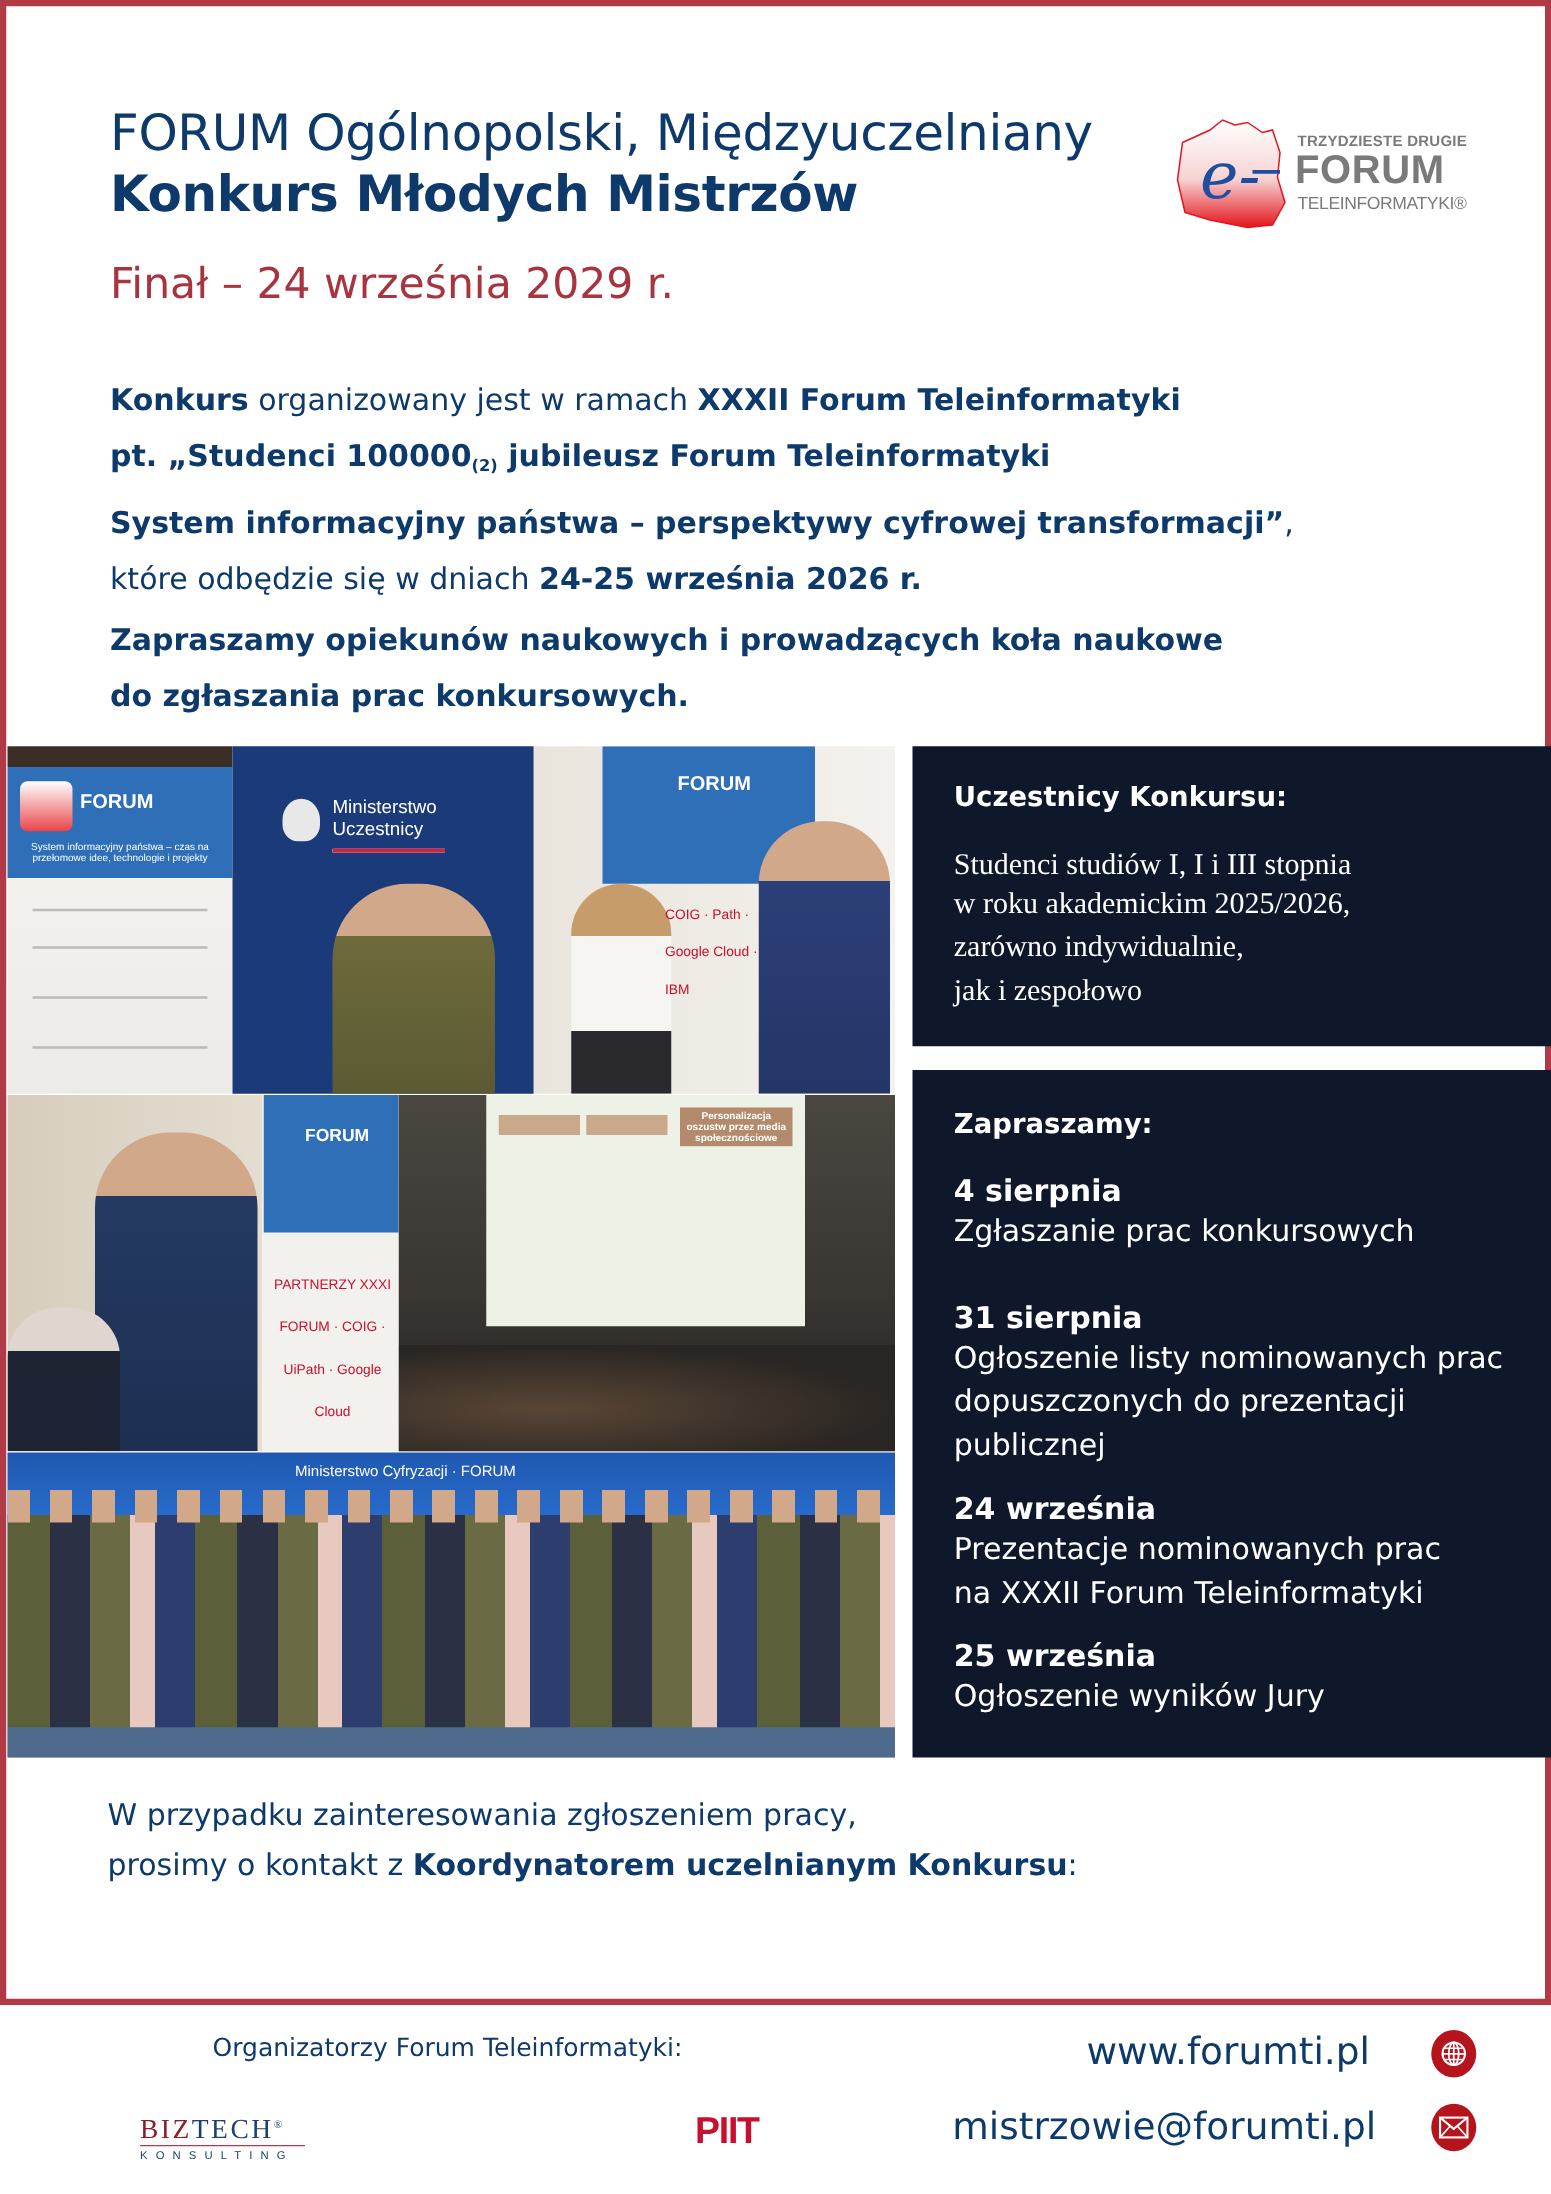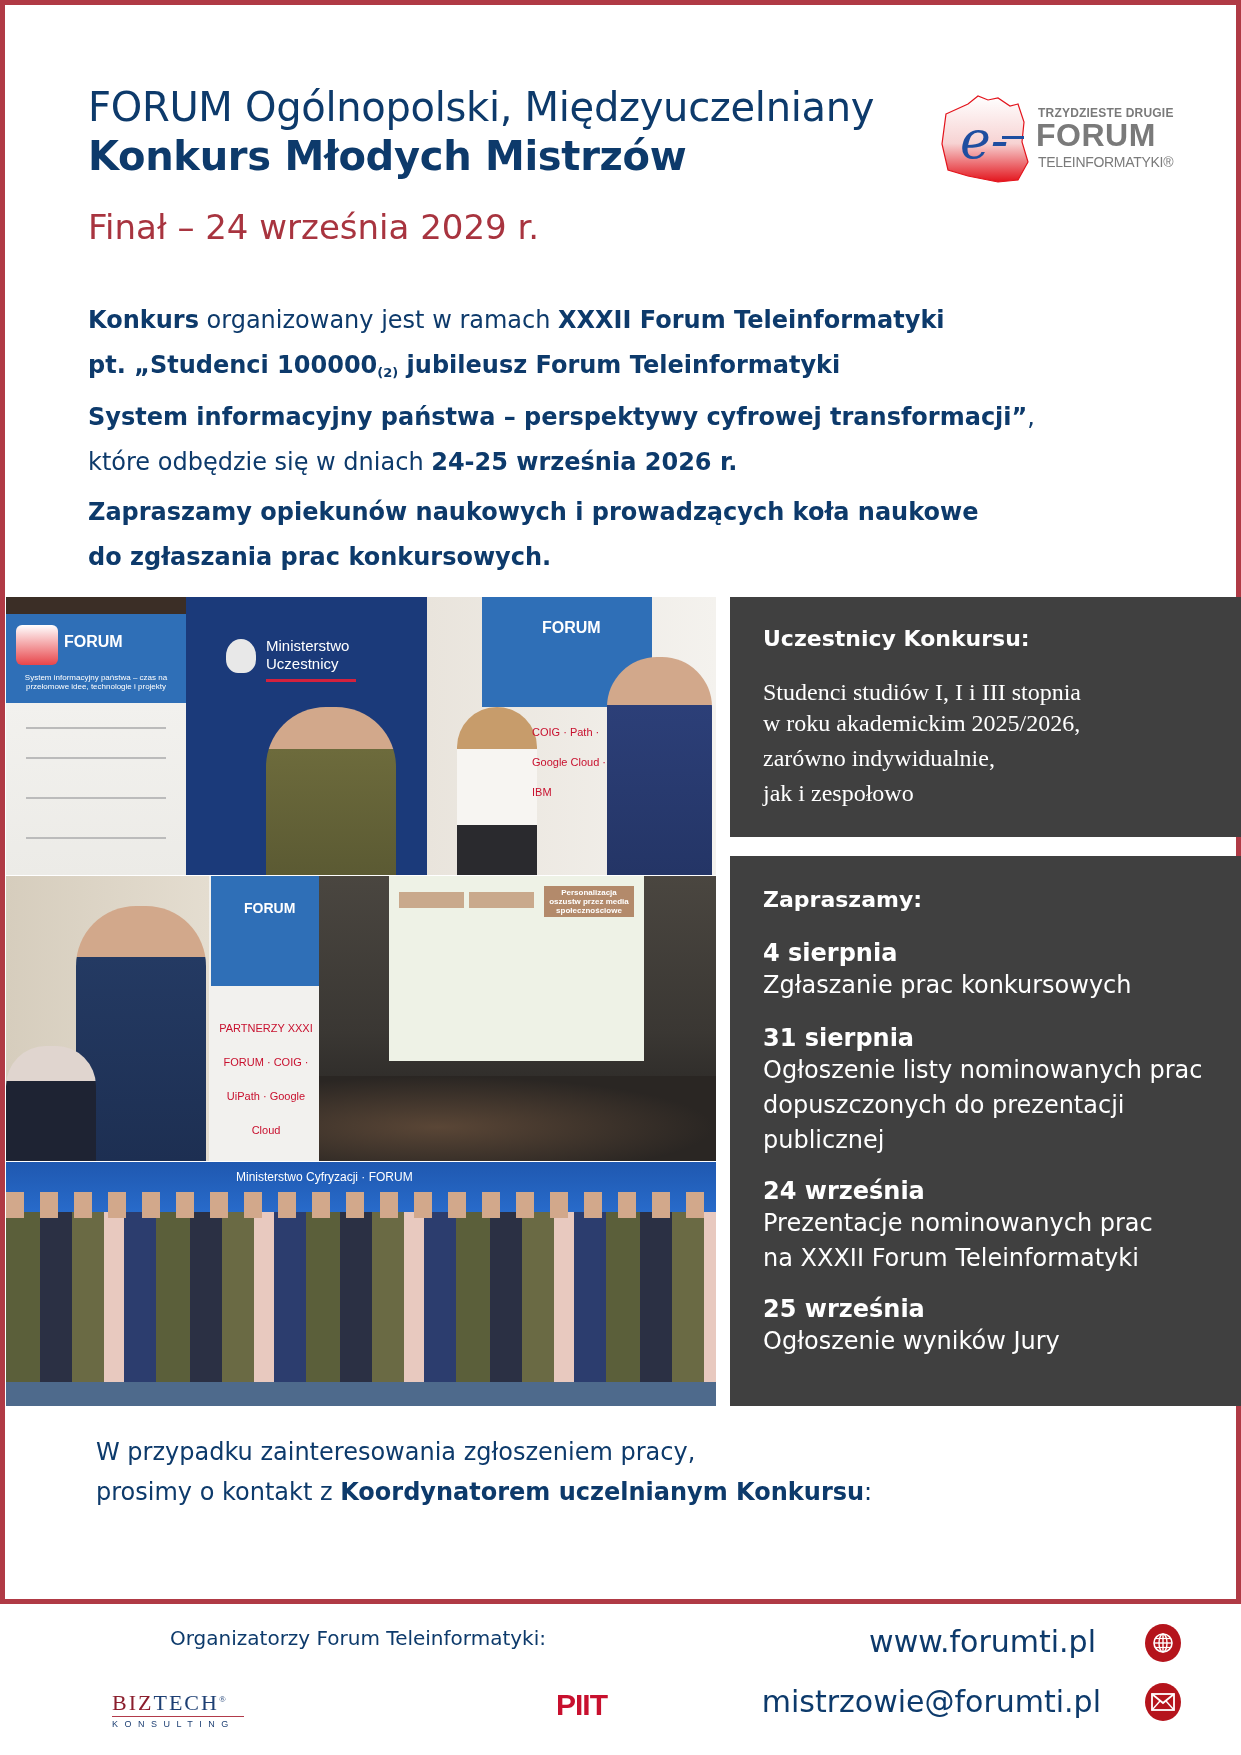--- a/index.html
+++ b/index.html
@@ -27,30 +27,30 @@
   .intro b { font-weight: bold; }
   .intro sub { font-size: 13px; vertical-align: -4px; font-weight: bold; }
   .invite { left: 88px; top: 490px; width: 1060px; font-size: 24px; line-height: 45px; font-weight: bold; color: #0d3a6b; }
 
   
   .photos { left: 6px; top: 597px; width: 710px; height: 809px; }
   .photo { position: absolute; overflow: hidden; }
   .photo .label { position: absolute; font-family: "Liberation Sans", sans-serif; color: #fff; white-space: nowrap; }
 
   
-  .panel { position: absolute; left: 730px; right: 0; background: #404040; color: #ffffff; padding-left: 33px; }
+  .panel { position: absolute; left: 730px; right: 0; background: #0f172a; color: #ffffff; padding-left: 33px; }
   .panel-1 { top: 597px; height: 240px; }
   .panel-2 { top: 856px; height: 550px; }
   .panel h3 { font-size: 22px; font-weight: bold; line-height: 28px; }
   .panel .txt { font-size: 24px; line-height: 35px; font-family: Liberation Serif, serif; }
   .sched-date { font-size: 24px; font-weight: bold; line-height: 30px; }
   .sched-desc { font-size: 24px; line-height: 35px; }
 
   
-  .contact { left: 96px; top: 1432px; width: 1000px; font-size: 24px; line-height: 40px; color: #0d3a6b; }
+  .contact { left: 86px; top: 1432px; width: 1000px; font-size: 24px; line-height: 40px; color: #0d3a6b; }
 
   
   .org-label { left: 170px; top: 1626px; font-size: 20px; color: #0d3a6b; white-space: nowrap; }
   .www { right: 145px; top: 1624px; font-size: 30px; color: #0d3a6b; white-space: nowrap; }
   .email { right: 140px; top: 1684px; font-size: 30px; color: #0d3a6b; white-space: nowrap; }
   .icon-circle { width: 36px; height: 38px; border-radius: 50%; background: #b5141c; display: flex; align-items: center; justify-content: center; }
   .biztech { left: 112px; top: 1688px; width: 140px; height: 40px; font-family: "Liberation Serif", serif; }
   .biz-main { font-size: 22px; letter-spacing: 2px; white-space: nowrap; line-height: 22px; }
   .biz-main .r { color: #8b1e2d; }
   .biz-main .b { color: #1d3f73; }
@@ -162,21 +162,21 @@
     <div>jak i zespołowo</div>
   </div>
 </div>
 
 <div class="panel panel-2">
   <h3 style="margin-top:30px;">Zapraszamy:</h3>
   <div style="margin-top:24px;">
     <div class="sched-date">4 sierpnia</div>
     <div class="sched-desc">Zgłaszanie prac konkursowych</div>
   </div>
-  <div style="margin-top:20px;">
+  <div style="margin-top:36px;">
     <div class="sched-date">31 sierpnia</div>
     <div class="sched-desc">Ogłoszenie listy nominowanych prac</div>
     <div class="sched-desc">dopuszczonych do prezentacji</div>
     <div class="sched-desc">publicznej</div>
   </div>
   <div style="margin-top:18px;">
     <div class="sched-date">24 września</div>
     <div class="sched-desc">Prezentacje nominowanych prac</div>
     <div class="sched-desc">na XXXII Forum Teleinformatyki</div>
   </div>

